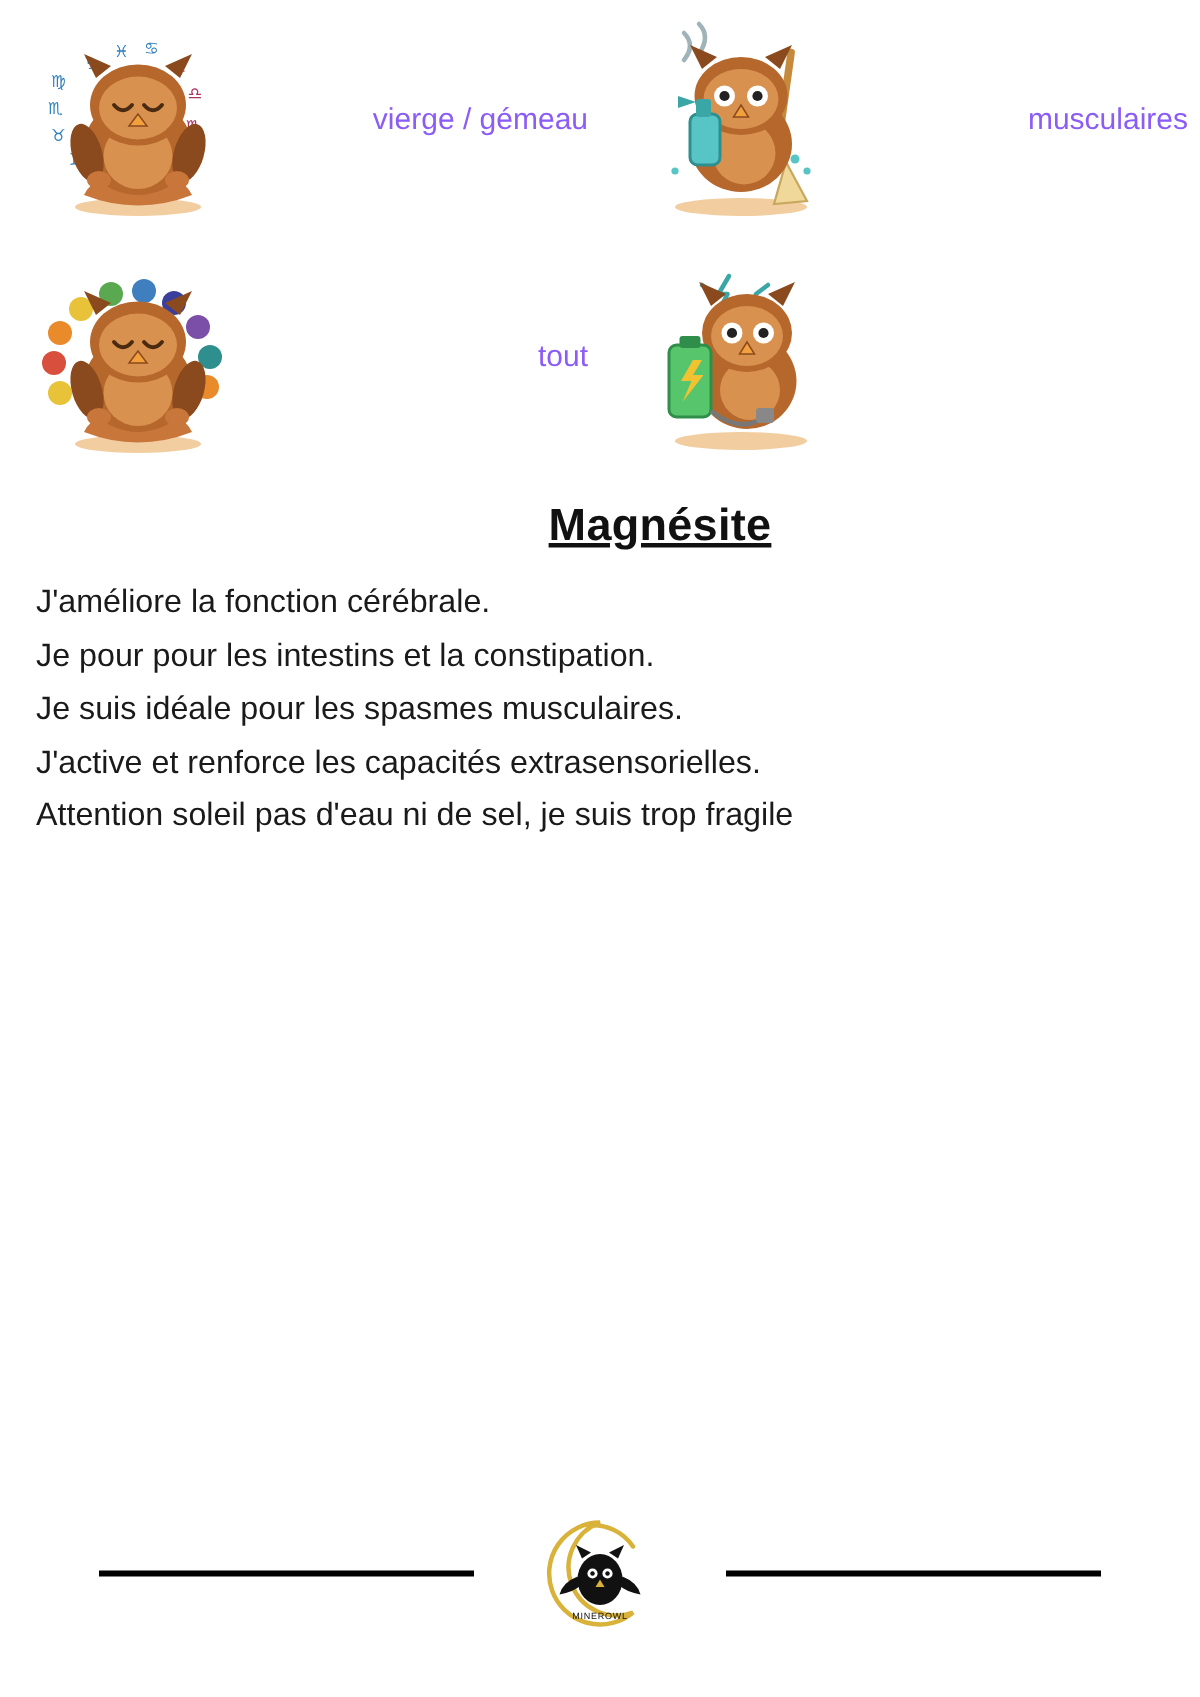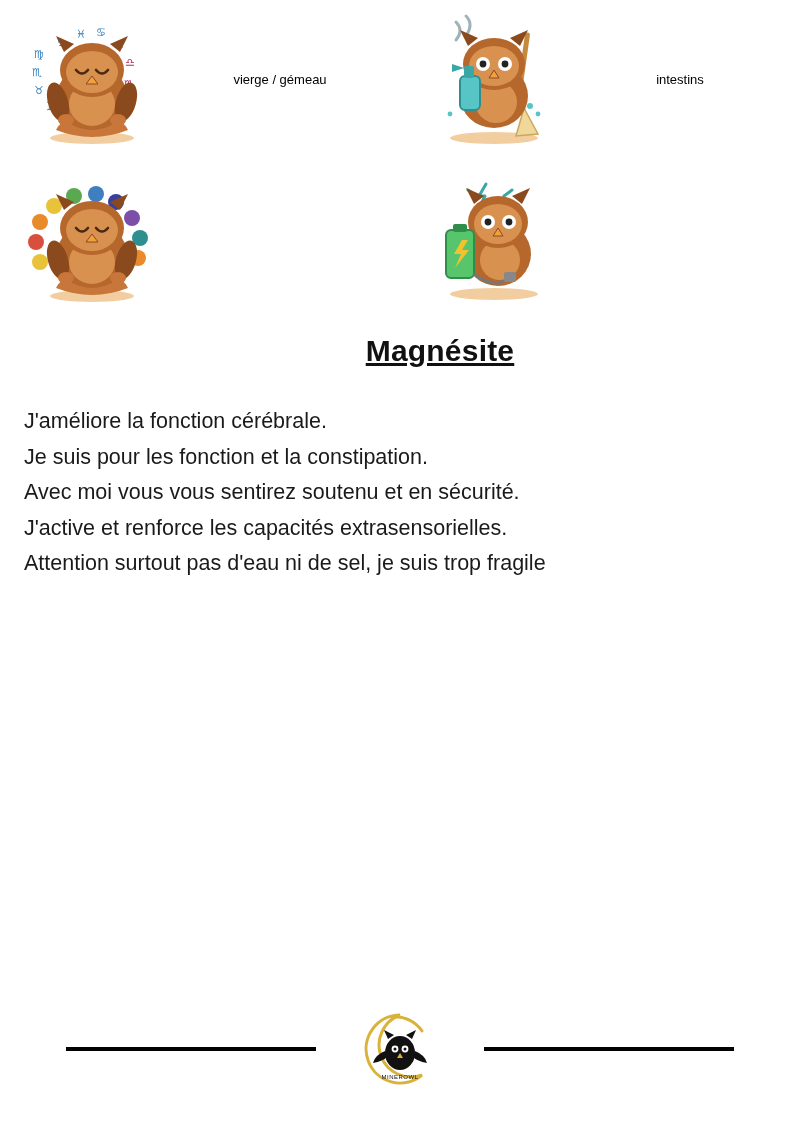--- a/index.html
+++ b/index.html
@@ -37,24 +37,24 @@
     width: 140px;
     height: 140px;
     flex: 0 0 140px;
     display: flex;
     align-items: center;
     justify-content: center;
     margin-left: 20px;
   }
   .cell-label {
     flex: 1 1 auto;
-    text-align: center;
-    font-size: 13px;
+    text-align: right;
+    font-size: 20px;
     line-height: 1.32;
-    color: #000000;
+    color: #8b5cf6;
     padding: 0 8px;
   }
 
   
   .doc-title {
     position: absolute;
     top: 334px;
     left: 0;
     width: 800px;
     text-align: center;
@@ -62,21 +62,21 @@
     font-weight: bold;
     text-decoration: underline;
     letter-spacing: 0.2px;
     color: #111;
     margin-left: 40px;
   }
 
   
   .body-text {
     position: absolute;
-    top: 404px;
+    top: 384px;
     left: 24px;
     width: 740px;
   }
   .body-line {
     font-size: 21.5px;
     line-height: 35.6px;
     color: #1a1a1a;
     white-space: pre;
   }
 
@@ -184,21 +184,21 @@
 
           <rect x="40" y="66" width="20" height="34" rx="5" fill="#57c5c5" stroke="#2f8f8f" stroke-width="2"></rect>
           <rect x="44" y="56" width="10" height="12" rx="2" fill="#3aa6a6"></rect>
           <path d="M44 58 l-12 -4 l0 8 z" fill="#3aa6a6"></path>
 
           <circle cx="110" cy="96" r="3" fill="#57c5c5"></circle>
           <circle cx="118" cy="104" r="2.4" fill="#57c5c5"></circle>
           <circle cx="30" cy="104" r="2.4" fill="#57c5c5"></circle>
         </svg>
       </div>
-      <div class="cell-label">intestins</div>
+      <div class="cell-label">musculaires</div>
     </div>
 
   </div>
 
   <div class="grid-row">
 
     <div class="cell">
       <div class="owl-box">
         <svg viewBox="0 0 140 140" width="140" height="140" aria-hidden="true">
 
@@ -224,20 +224,21 @@
           <path d="M44 42 l-8 -16 l18 8 z" fill="#8a4a1d"></path>
           <path d="M100 42 l8 -16 l-18 8 z" fill="#8a4a1d"></path>
           <ellipse cx="72" cy="62" rx="26" ry="21" fill="#d9914f"></ellipse>
           <path d="M56 60 q6 7 12 0" stroke="#4a2a10" stroke-width="2.6" fill="none" stroke-linecap="round"></path>
           <path d="M76 60 q6 7 12 0" stroke="#4a2a10" stroke-width="2.6" fill="none" stroke-linecap="round"></path>
           <path d="M72 66 l-6 8 l12 0 z" fill="#f2a03d" stroke="#8a4a1d" stroke-width="1"></path>
           <ellipse cx="46" cy="110" rx="8" ry="6" fill="#c8763a"></ellipse>
           <ellipse cx="98" cy="110" rx="8" ry="6" fill="#c8763a"></ellipse>
         </svg>
       </div>
+      <div class="cell-label">tout</div>
     </div>
 
     <div class="cell">
       <div class="owl-box">
         <svg viewBox="0 0 140 140" width="140" height="140" aria-hidden="true">
 
           <path d="M66 16 l-7 12 l6 0 l-5 10" stroke="#3aa6a6" stroke-width="3" fill="none" stroke-linecap="round" stroke-linejoin="round"></path>
           <path d="M48 22 l8 6" stroke="#3aa6a6" stroke-width="3" fill="none" stroke-linecap="round"></path>
           <path d="M92 22 l-8 6" stroke="#3aa6a6" stroke-width="3" fill="none" stroke-linecap="round"></path>
           <ellipse cx="74" cy="126" rx="44" ry="6" fill="#f0c48f" opacity="0.85"></ellipse>
@@ -265,24 +266,24 @@
       </div>
     </div>
 
   </div>
 </div>
 
 <div class="doc-title">Magnésite</div>
 
 <div class="body-text">
   <div class="body-line">J'améliore la fonction cérébrale.</div>
-  <div class="body-line">Je suis pour les fonction et la constipation.</div>
-  <div class="body-line">Avec moi vous vous sentirez soutenu et en sécurité.</div>
+  <div class="body-line">Je pour pour les intestins et la constipation.</div>
+  <div class="body-line">Je suis idéale pour les spasmes musculaires.</div>
   <div class="body-line">J'active et renforce les capacités extrasensorielles.</div>
-  <div class="body-line">Attention surtout pas d'eau ni de sel, je suis trop fragile</div>
+  <div class="body-line">Attention soleil pas d'eau ni de sel, je suis trop fragile</div>
 </div>
 
 <div class="footer">
   <div class="rule"></div>
   <div class="logo">
     <svg viewBox="0 0 76 76" width="76" height="76" aria-hidden="true">
 
       <path d="M38 4 a34 34 0 1 0 22 60 a28 28 0 1 1 -22 -60 z" fill="none" stroke="#d9b23a" stroke-width="3"></path>
       <path d="M30 6 a32 32 0 0 1 30 14" fill="none" stroke="#d9b23a" stroke-width="3" stroke-linecap="round"></path>
 

